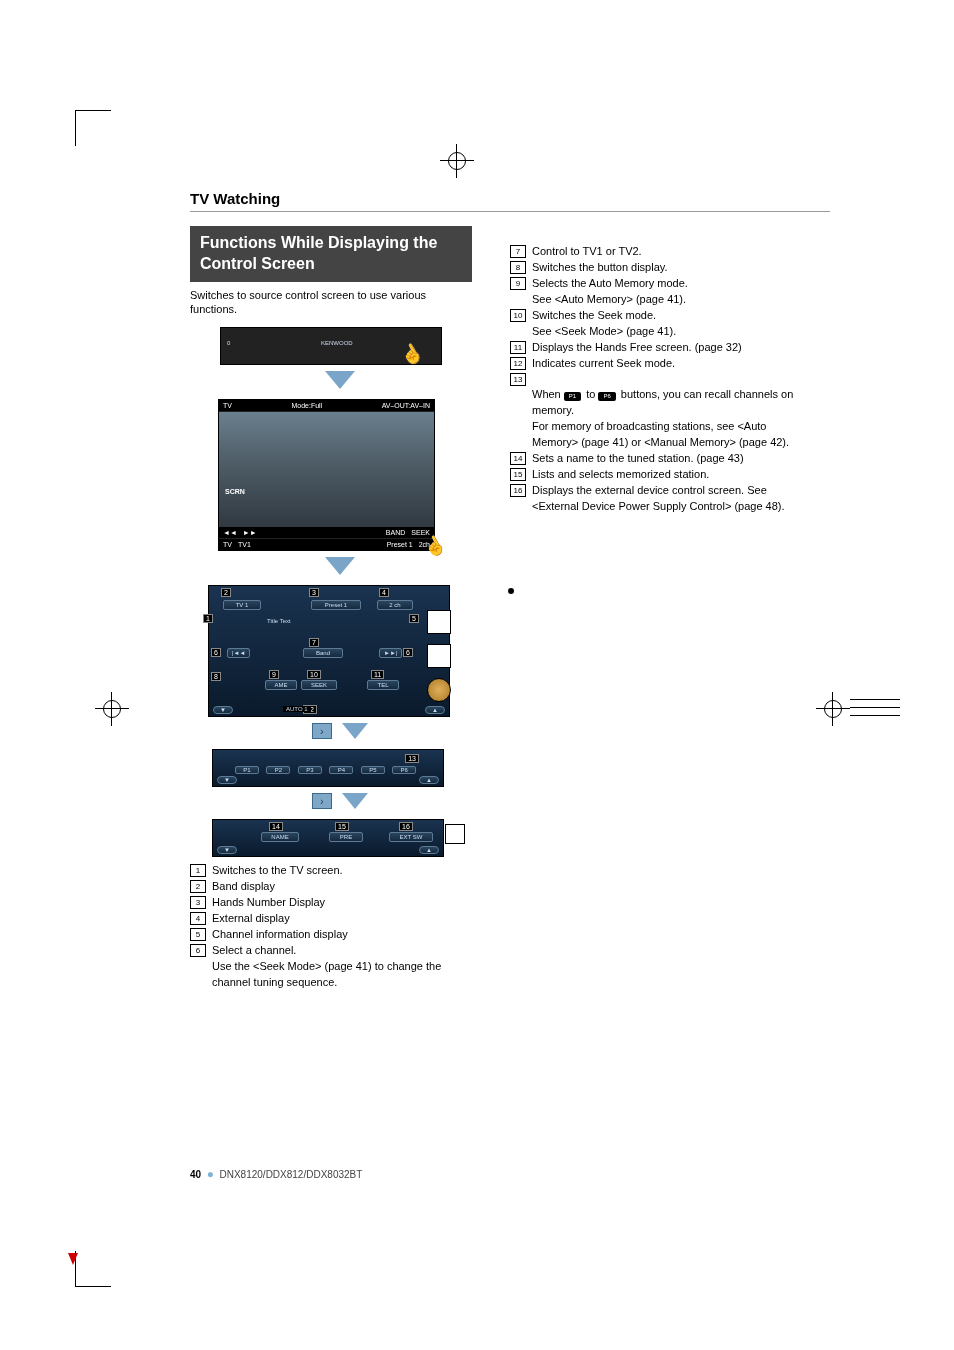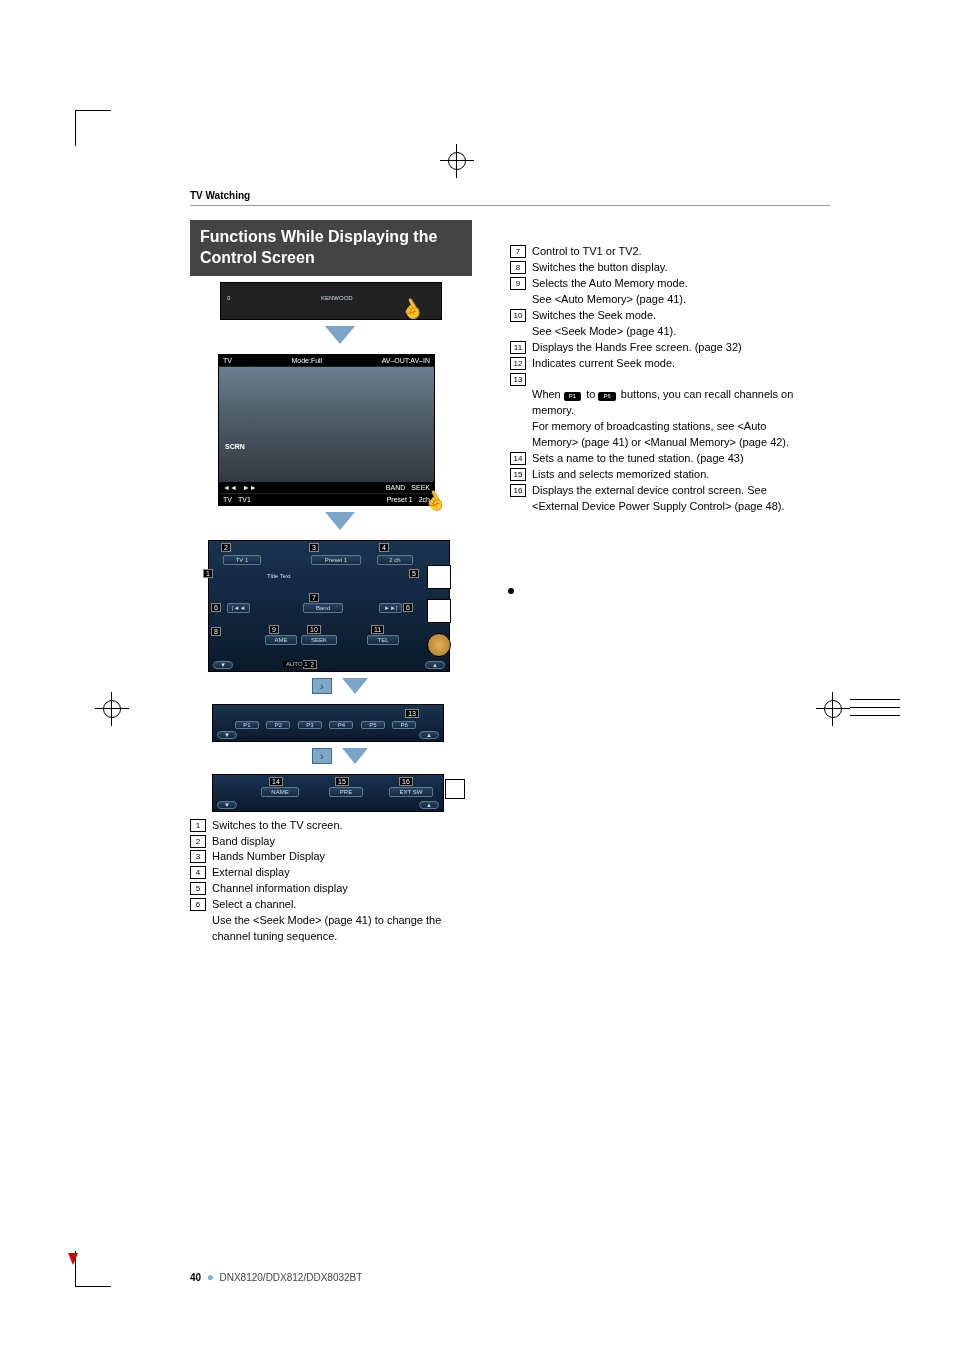--- a/index.html
+++ b/index.html
@@ -12,21 +12,21 @@
     position: relative;
     color: #000;
   }
   .page {
     position: absolute;
     top: 190px;
     left: 190px;
     width: 640px;
   }
   .header-section {
-    font-size: 10px;
+    font-size: 15px;
     font-weight: bold;
     border-bottom: 1px solid #999;
     padding-bottom: 4px;
     margin-bottom: 14px;
   }
   .title-bar {
     background: #444;
     color: #fff;
     font-size: 16px;
     font-weight: bold;
@@ -144,21 +144,21 @@
 
   .right-col {
     position: absolute;
     left: 320px;
     top: 48px;
     width: 300px;
   }
   .footer {
     position: absolute;
     left: 0;
-    top: 1080px;
+    top: 977px;
     font-size: 10px;
     color: #444;
   }
   .footer .pg {
     font-weight: bold;
     color: #000;
   }
   .footer .dot {
     color: #7fb2d6;
     font-size: 12px;
@@ -316,20 +316,21 @@
     <div></div>
   </div>
 <div class="red-caret"></div>
 
 <div class="page">
 
   <div class="header-section">TV Watching</div>
 
   <div class="title-bar">Functions While Displaying the Control Screen</div>
 
+  <div class="intro-text">Switches to source control screen to use various functions.</div>
 
 
   <div class="shot shot1">
     <span class="ui-label" style="left:6px;top:12px;">0</span>
     <span class="ui-label" style="left:100px;top:12px;">KENWOOD</span>
     <span class="hand">☝</span>
   </div>
 
   <div class="down-arrow-block"><div class="down-arrow"></div></div>
 

